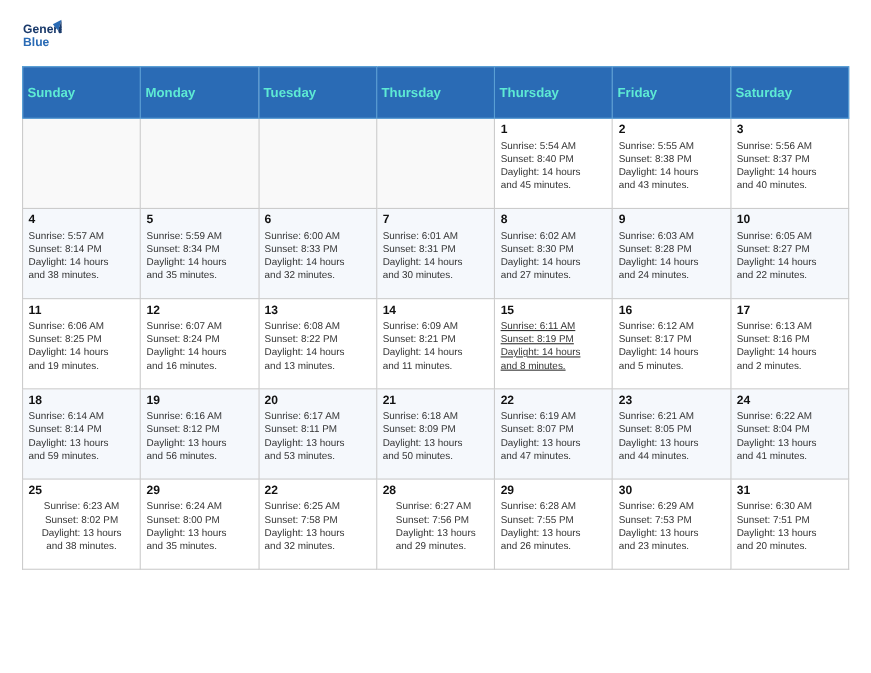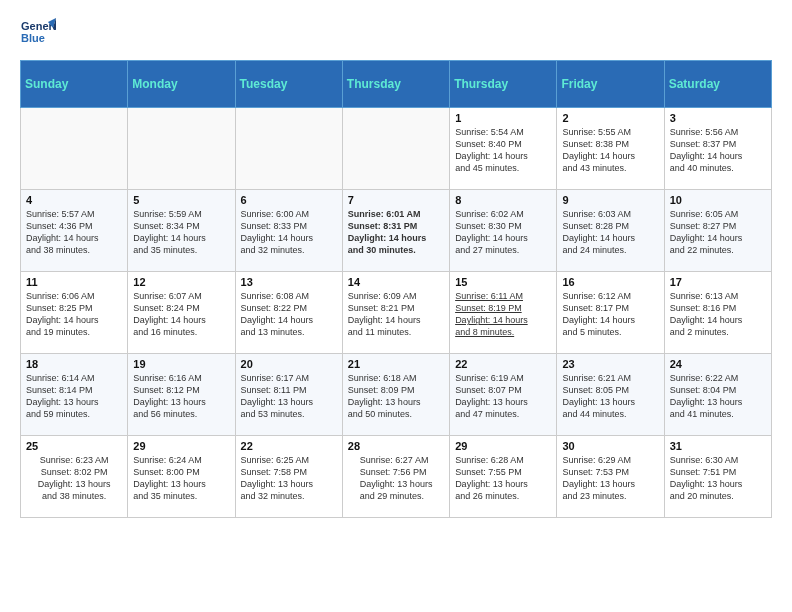--- a/index.html
+++ b/index.html
@@ -140,41 +140,41 @@
             <div class="day-info" style="white-space: pre-line;">Sunrise: 5:56 AM
 Sunset: 8:37 PM
 Daylight: 14 hours
 and 40 minutes.</div>
           </td>
         </tr>
         <tr>
           <td>
             <div class="day-number">4</div>
             <div class="day-info" style="white-space: pre-line;">Sunrise: 5:57 AM
-Sunset: 4:36 PM
+Sunset: 8:14 PM
 Daylight: 14 hours
 and 38 minutes.</div>
           </td>
           <td>
             <div class="day-number">5</div>
             <div class="day-info" style="white-space: pre-line;">Sunrise: 5:59 AM
 Sunset: 8:34 PM
 Daylight: 14 hours
 and 35 minutes.</div>
           </td>
           <td>
             <div class="day-number">6</div>
             <div class="day-info" style="white-space: pre-line;">Sunrise: 6:00 AM
 Sunset: 8:33 PM
 Daylight: 14 hours
 and 32 minutes.</div>
           </td>
           <td>
             <div class="day-number">7</div>
-            <div class="day-info" style="white-space: pre-line; font-weight: bold;">Sunrise: 6:01 AM
+            <div class="day-info" style="white-space: pre-line;">Sunrise: 6:01 AM
 Sunset: 8:31 PM
 Daylight: 14 hours
 and 30 minutes.</div>
           </td>
           <td>
             <div class="day-number">8</div>
             <div class="day-info" style="white-space: pre-line;">Sunrise: 6:02 AM
 Sunset: 8:30 PM
 Daylight: 14 hours
 and 27 minutes.</div>

